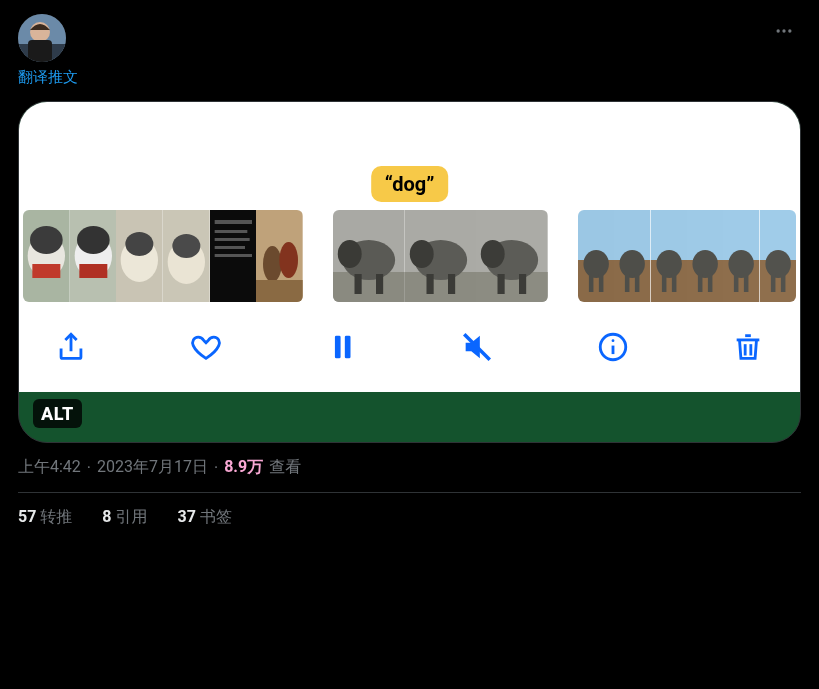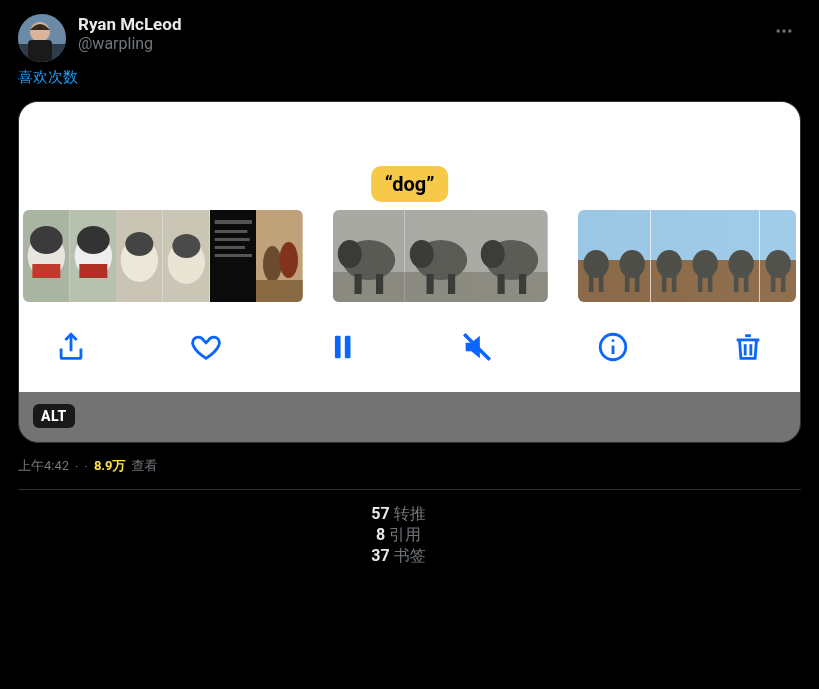--- a/index.html
+++ b/index.html
@@ -51,23 +51,23 @@
     color: #e7e9ea;
     word-wrap: break-word;
   }
   .translate-link {
     color: #1d9bf0;
     font-size: 15px;
     margin-top: 6px;
   }
   .media-card {
     margin-top: 14px;
-    border-radius: 20px;
+    border-radius: 29px;
     overflow: hidden;
-    background: #737373;
+    background: #14532d;
     position: relative;
     height: 340px;
     border: 1px solid #2f3336;
   }
   .media-top-white {
     height: 108px;
     background: #fff;
     position: relative;
   }
   .dog-label {
@@ -141,81 +141,76 @@
     color: #0a66ff;
   }
   .tool-btn svg { width: 34px; height: 34px; stroke: currentColor; fill: none; stroke-width: 2; }
   .alt-badge {
     position: absolute;
     left: 14px;
     bottom: 14px;
     background: rgba(0,0,0,0.78);
     color: #fff;
     font-weight: 800;
-    font-size: 14px;
+    font-size: 18px;
     padding: 4px 8px;
     border-radius: 6px;
     letter-spacing: 0.5px;
   }
   .meta-row {
     margin-top: 14px;
     color: #71767b;
-    font-size: 13px;
+    font-size: 16px;
     display: flex;
     align-items: center;
     gap: 6px;
   }
   .meta-row .sep { color: #71767b; }
-  .meta-row .strong { color: #fde047; font-weight: 700; }
+  .meta-row .strong { color: #f9a8d4; font-weight: 700; }
   .divider {
     border-top: 1px solid #2f3336;
     margin-top: 14px;
   }
   .engagement-row {
     display: flex;
     align-items: center;
-    gap: 0;
+    gap: 8px;
     padding: 14px 0 0 0;
     font-size: 16px;
     color: #71767b;
-    flex-direction: column;
   }
   .engagement-row .num { color: #e7e9ea; font-weight: 700; margin-right: 4px; }
   .engagement-row .stat { margin-right: 22px; display: inline-flex; align-items: baseline; }
 </style>
 </head>
 <body>
 
 <div class="tweet">
 
   <div class="tweet-header">
     <div class="avatar">
       <svg viewBox="0 0 48 48">
         <rect width="48" height="48" fill="#6b8aa8"></rect>
         <rect x="0" y="30" width="48" height="18" fill="#2e3b4a"></rect>
         <circle cx="22" cy="18" r="10" fill="#d9b49a"></circle>
         <path d="M12 16 Q22 4 32 16" fill="#3a2a1e"></path>
         <rect x="10" y="26" width="24" height="22" fill="#1a1a1a" rx="4"></rect>
       </svg>
     </div>
-    <div class="names">
-      <span class="display-name">Ryan McLeod</span>
-      <span class="handle">@warpling</span>
-    </div>
     <div class="more">
       <svg viewBox="0 0 24 24" width="20" height="20">
         <circle cx="5" cy="12" r="2" fill="#71767b"></circle>
         <circle cx="12" cy="12" r="2" fill="#71767b"></circle>
         <circle cx="19" cy="12" r="2" fill="#71767b"></circle>
       </svg>
     </div>
   </div>
 
 
-  <div class="translate-link">喜欢次数</div>
+  <div class="translate-link">翻译推文</div>
 
   <div class="media-card">
     <div class="media-top-white">
       <div class="dog-label">“dog”</div>
       <div class="dog-tick"></div>
     </div>
 
     <div class="timeline-row">
       <div class="clip-group group-a">
         <div class="thumb">
@@ -402,20 +397,21 @@
         </svg>
       </div>
     </div>
 
     <div class="alt-badge">ALT</div>
   </div>
 
   <div class="meta-row">
     <span>上午4:42</span>
     <span class="sep">·</span>
+    <span>2023年7月17日</span>
     <span class="sep">·</span>
     <span class="strong">8.9万</span>
     <span>查看</span>
   </div>
 
   <div class="divider"></div>
 
   <div class="engagement-row">
     <span class="stat">
       <span class="num">57</span>

